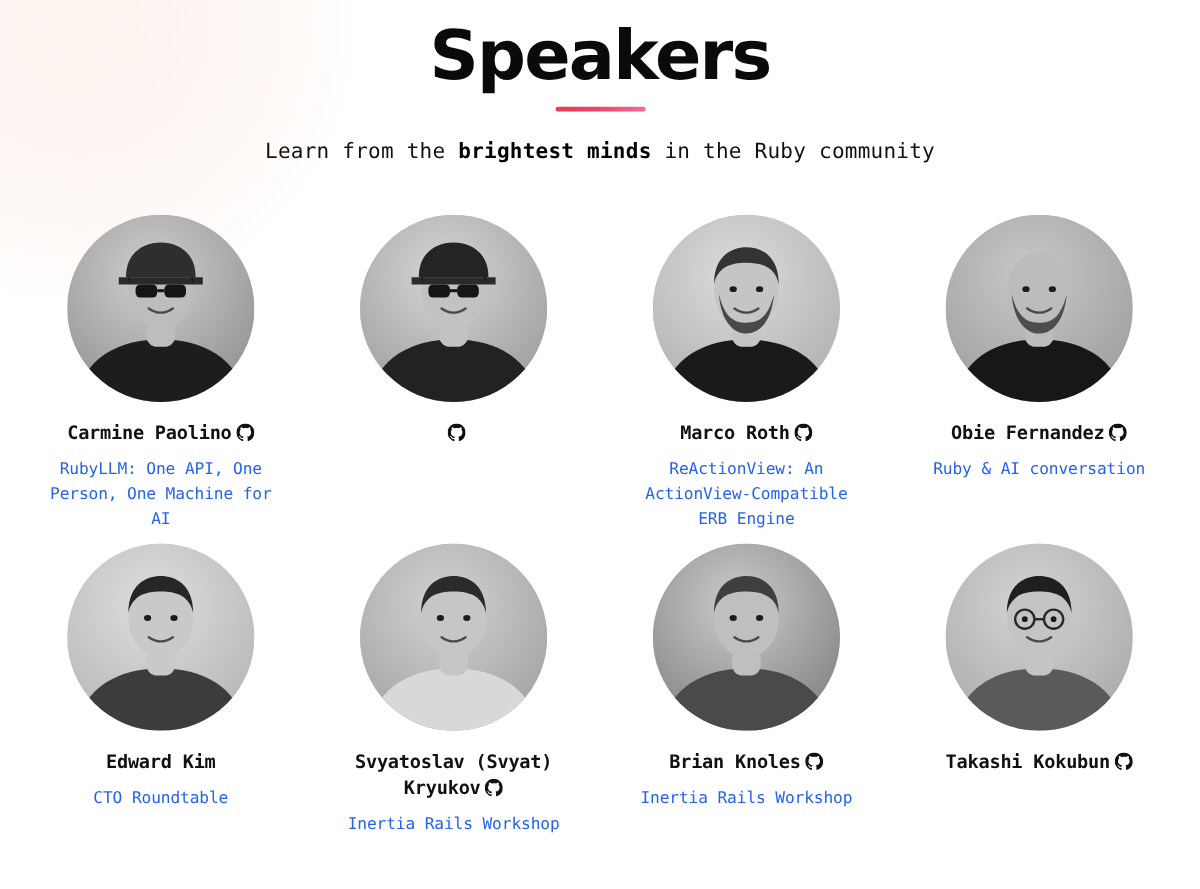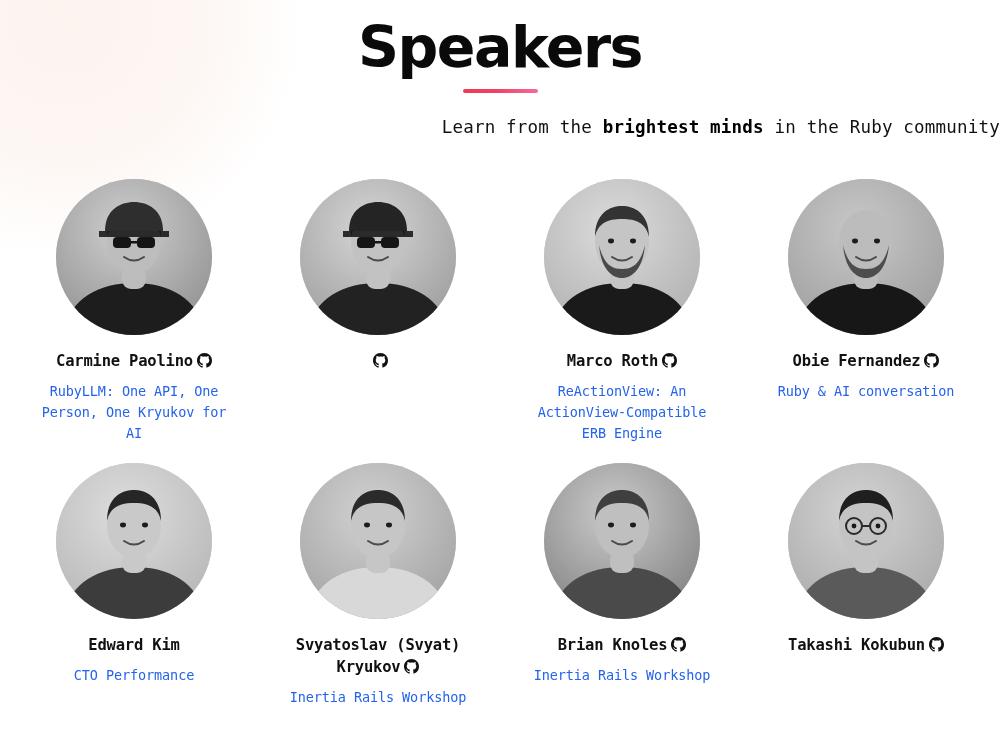--- a/index.html
+++ b/index.html
@@ -64,33 +64,32 @@
     border-radius: 2px;
     background: linear-gradient(90deg, #ef3b4e 0%, #f0426a 45%, #f56a9b 100%);
   }
 
   .subtitle {
     margin-top: 24px;
     font-family: "DejaVu Sans Mono", "Liberation Mono", monospace;
     font-size: 17.5px;
     color: #111111;
     letter-spacing: 0.2px;
-    text-align: right;
   }
   .subtitle b {
     font-weight: 700;
     color: #000000;
   }
 
   
   .speakers-grid {
     margin-top: 42px;
     display: grid;
     grid-template-columns: repeat(4, 1fr);
-    row-gap: 18px;
+    row-gap: 8px;
     padding: 0 12px;
   }
 
   .speaker-card {
     display: flex;
     flex-direction: column;
     align-items: center;
     text-align: center;
     padding: 0 8px;
   }
@@ -172,21 +171,21 @@
             <path d="M43 52 L113 52 L113 58 L43 58 Z" fill="#111111" opacity="0.85"></path>
             <rect x="57" y="58" width="18" height="11" rx="4" fill="#151515"></rect>
             <rect x="81" y="58" width="18" height="11" rx="4" fill="#151515"></rect>
             <rect x="75" y="62" width="6" height="2.5" fill="#151515"></rect>
             <path d="M68 78 Q78 85 88 78" stroke="#4a4a4a" stroke-width="2" fill="none" stroke-linecap="round"></path>
           </svg>
         </div>
         <div class="speaker-name"><span>Carmine Paolino</span><span class="gh-icon"><svg viewBox="0 0 16 16" xmlns="http://www.w3.org/2000/svg" aria-hidden="true">
               <path fill="#111111" d="M8 0C3.58 0 0 3.58 0 8c0 3.54 2.29 6.53 5.47 7.59.4.07.55-.17.55-.38 0-.19-.01-.82-.01-1.49-2.01.37-2.53-.49-2.69-.94-.09-.23-.48-.94-.82-1.13-.28-.15-.68-.52-.01-.53.63-.01 1.08.58 1.23.82.72 1.21 1.87.87 2.33.66.07-.52.28-.87.51-1.07-1.78-.2-3.64-.89-3.64-3.95 0-.87.31-1.59.82-2.15-.08-.2-.36-1.02.08-2.12 0 0 .67-.21 2.2.82a7.42 7.42 0 0 1 2-.27c.68 0 1.36.09 2 .27 1.53-1.04 2.2-.82 2.2-.82.44 1.1.16 1.92.08 2.12.51.56.82 1.27.82 2.15 0 3.07-1.87 3.75-3.65 3.95.29.25.54.73.54 1.48 0 1.07-.01 1.93-.01 2.2 0 .21.15.46.55.38A8.01 8.01 0 0 0 16 8c0-4.42-3.58-8-8-8Z"></path>
             </svg></span></div>
-        <div class="speaker-talk">RubyLLM: One API, One Person, One Kryukov for AI</div>
+        <div class="speaker-talk">RubyLLM: One API, One Person, One Machine for AI</div>
       </div>
       <div class="speaker-card">
         <div class="avatar">
           <svg viewBox="0 0 156 156" xmlns="http://www.w3.org/2000/svg">
             <defs>
               <radialGradient id="g1" cx="45%" cy="32%" r="78%">
                 <stop offset="0%" stop-color="#d6d6d6"></stop>
                 <stop offset="100%" stop-color="#9a9a9a"></stop>
               </radialGradient>
             </defs>
@@ -270,21 +269,21 @@
             <path d="M6 156 C14 118 44 104 78 104 C112 104 142 118 150 156 Z" fill="#3c3c3c"></path>
             <rect x="66" y="88" width="24" height="22" rx="9" fill="#c9c9c9"></rect>
             <ellipse cx="78" cy="63" rx="27" ry="32" fill="#c9c9c9"></ellipse>
             <path d="M51 58 C51 34 66 27 78 27 C90 27 105 34 105 58 C102 44 92 40 78 40 C64 40 54 44 51 58 Z" fill="#262626"></path>
             <ellipse cx="67" cy="62" rx="3" ry="2.4" fill="#1c1c1c"></ellipse>
             <ellipse cx="89" cy="62" rx="3" ry="2.4" fill="#1c1c1c"></ellipse>
             <path d="M68 78 Q78 85 88 78" stroke="#4a4a4a" stroke-width="2" fill="none" stroke-linecap="round"></path>
           </svg>
         </div>
         <div class="speaker-name"><span>Edward Kim</span></div>
-        <div class="speaker-talk">CTO Performance</div>
+        <div class="speaker-talk">CTO Roundtable</div>
       </div>
       <div class="speaker-card">
         <div class="avatar">
           <svg viewBox="0 0 156 156" xmlns="http://www.w3.org/2000/svg">
             <defs>
               <radialGradient id="g5" cx="45%" cy="32%" r="78%">
                 <stop offset="0%" stop-color="#d2d2d2"></stop>
                 <stop offset="100%" stop-color="#a0a0a0"></stop>
               </radialGradient>
             </defs>

